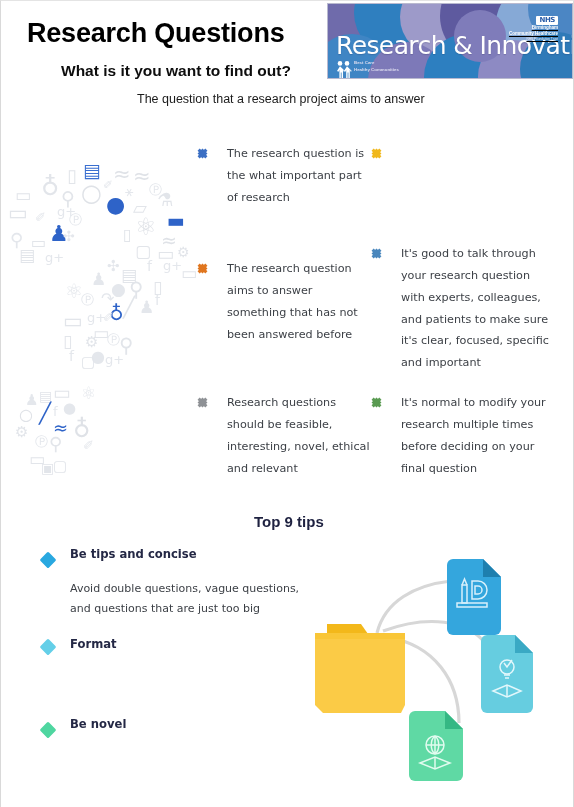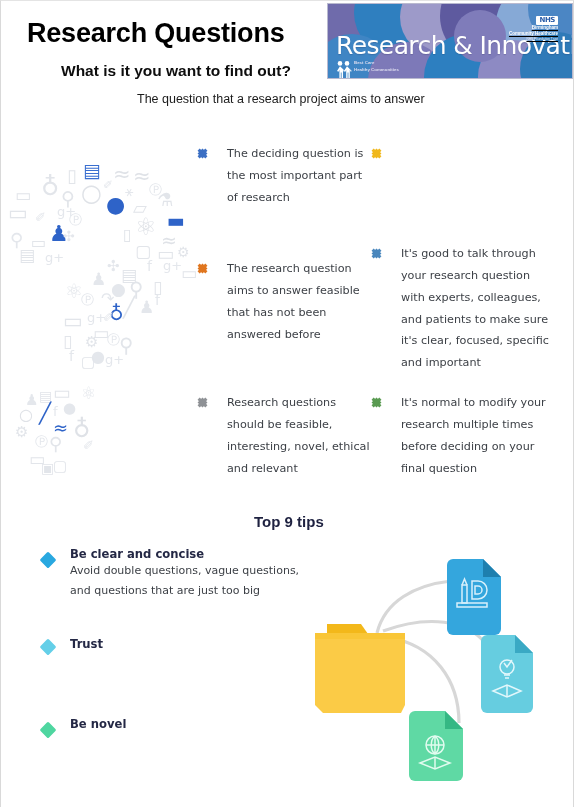--- a/index.html
+++ b/index.html
@@ -124,21 +124,21 @@
     border-radius: 1.5px;
   }
   .tip-title {
     font-size: 11.6px; font-weight: bold; color: #242845;
     font-family: "DejaVu Sans", sans-serif;
     line-height: 1.25;
   }
   .tip-body {
     font-size: 11px; color: #3b3f45; line-height: 1.75;
     font-family: "DejaVu Sans", sans-serif;
-    margin-top: 0;
+    margin-top: 18px;
   }
 
   
   #folder-graphic { position: absolute; left: 306px; top: 540px; width: 268px; height: 252px; }
 </style>
 </head>
 <body>
 
 <div id="header">
   <div id="subtitle">What is it you want to find out?</div>
@@ -257,25 +257,25 @@
     <span class="qm-ico" style="left: 78px; top: 300px; font-size: 13px; color: rgb(228, 231, 236);">✐</span>
     <span class="qm-ico" style="left: 24px; top: 312px; font-size: 17px; color: rgb(226, 229, 234);">▭</span>
     <span class="qm-ico" style="left: 48px; top: 320px; font-size: 15px; color: rgb(226, 229, 234);">▢</span>
     <span class="qm-ico" style="left: 36px; top: 322px; font-size: 14px; color: rgb(226, 229, 234);">▣</span>
   </div>
 
 <div id="bullets">
   <div class="bul-col" id="bul-col-left">
       <div class="bullet" style="position: absolute; top: 0px;">
         <span class="dia" style="background: rgb(59, 111, 196);"></span>
-        <div class="bul-text">The deciding question is the most important part of research</div>
+        <div class="bul-text">The research question is the what important part of research</div>
       </div>
       <div class="bullet" style="position: absolute; top: 115px;">
         <span class="dia" style="background: rgb(224, 118, 31);"></span>
-        <div class="bul-text">The research question aims to answer feasible that has not been answered before</div>
+        <div class="bul-text">The research question aims to answer something that has not been answered before</div>
       </div>
       <div class="bullet" style="position: absolute; top: 249px;">
         <span class="dia" style="background: rgb(143, 146, 150);"></span>
         <div class="bul-text">Research questions should be feasible, interesting, novel, ethical and relevant</div>
       </div>
     </div>
   <div class="bul-col" id="bul-col-right">
       <div class="bullet" style="position: absolute; top: 0px;">
         <span class="dia" style="background: rgb(240, 184, 28);"></span>
       </div>
@@ -287,26 +287,26 @@
         <span class="dia" style="background: rgb(90, 155, 82);"></span>
         <div class="bul-text">It's normal to modify your research multiple times before deciding on your final question</div>
       </div>
     </div>
 </div>
 
 <div id="tips-heading">Top 9 tips</div>
 <div id="tips">
     <div class="tip" style="position: absolute; top: 0px; width: 275px;">
       <span class="tip-dia" style="background: rgb(41, 168, 224); top: 7px;"></span>
-      <div class="tip-title">Be clear and concise</div>
+      <div class="tip-title">Be tips and concise</div>
       <div class="tip-body">Avoid double questions, vague questions, and questions that are just too big</div>
     </div>
     <div class="tip" style="position: absolute; top: 90px; width: 275px;">
       <span class="tip-dia" style="background: rgb(100, 207, 232); top: 4px;"></span>
-      <div class="tip-title">Trust</div>
+      <div class="tip-title">Format</div>
     </div>
     <div class="tip" style="position: absolute; top: 170px; width: 275px;">
       <span class="tip-dia" style="background: rgb(79, 214, 160); top: 7px;"></span>
       <div class="tip-title">Be novel</div>
     </div>
   </div>
 
 <div id="folder-graphic">
   <svg width="268" height="252" viewBox="0 0 268 252">
 

